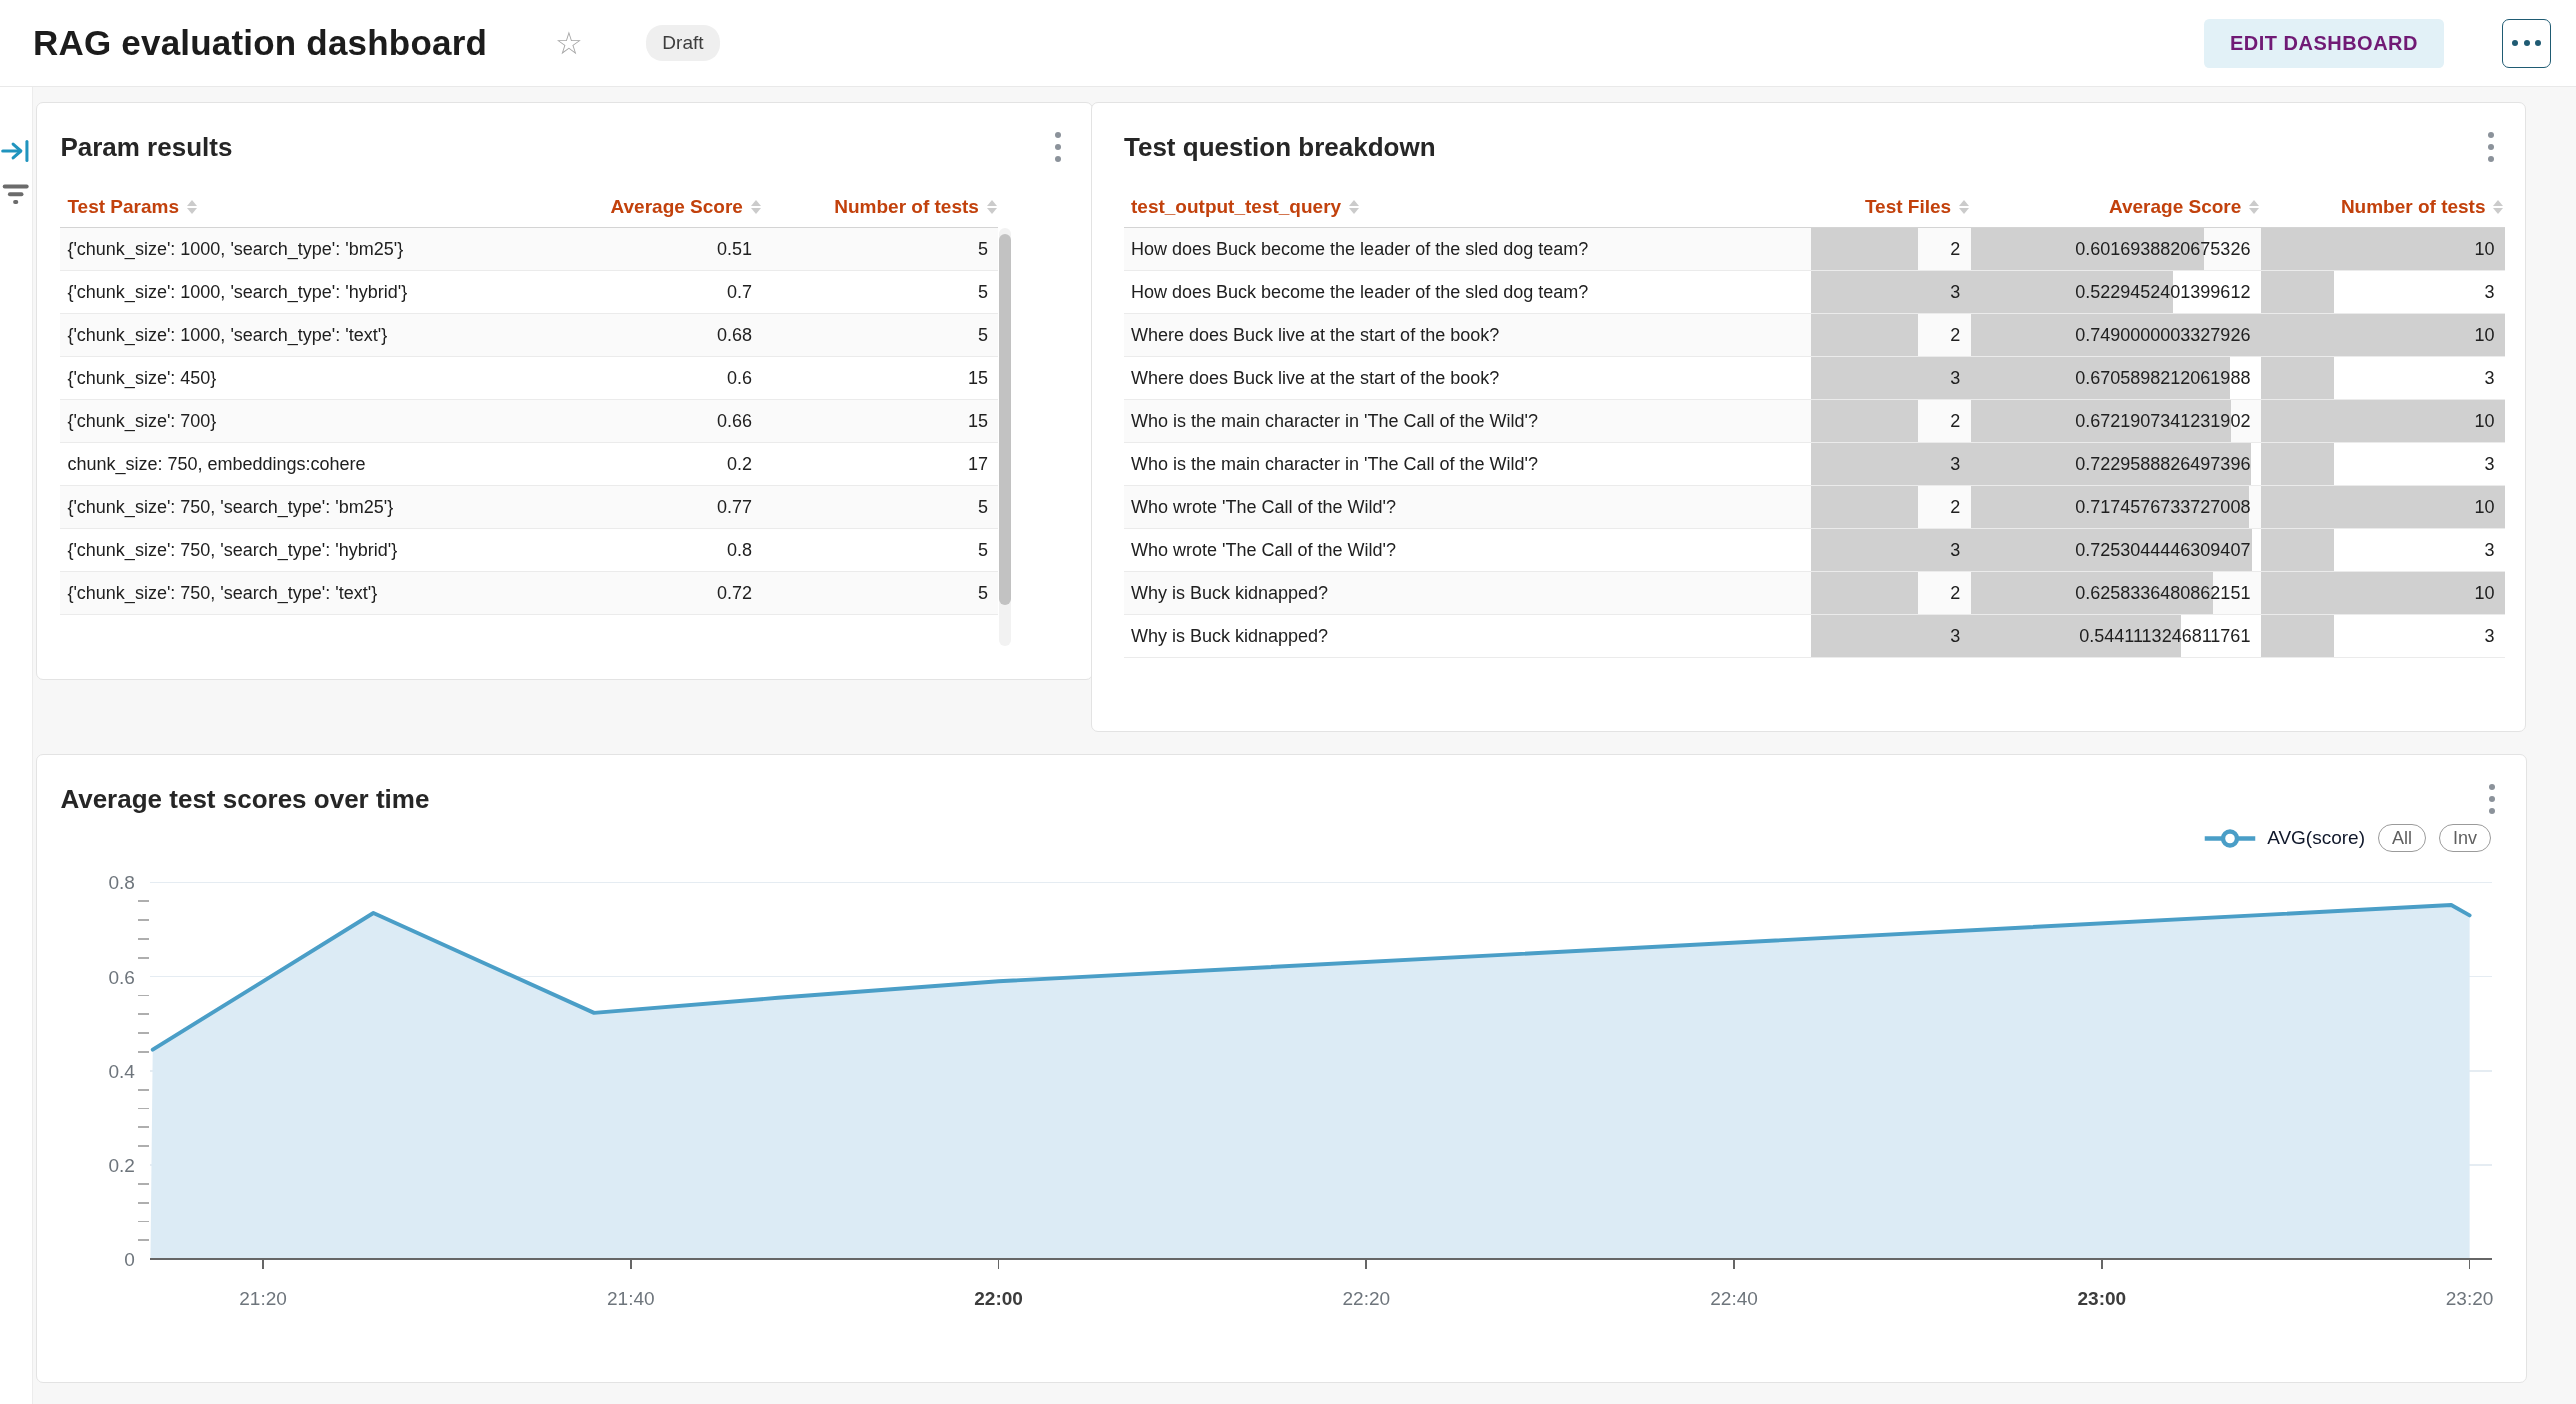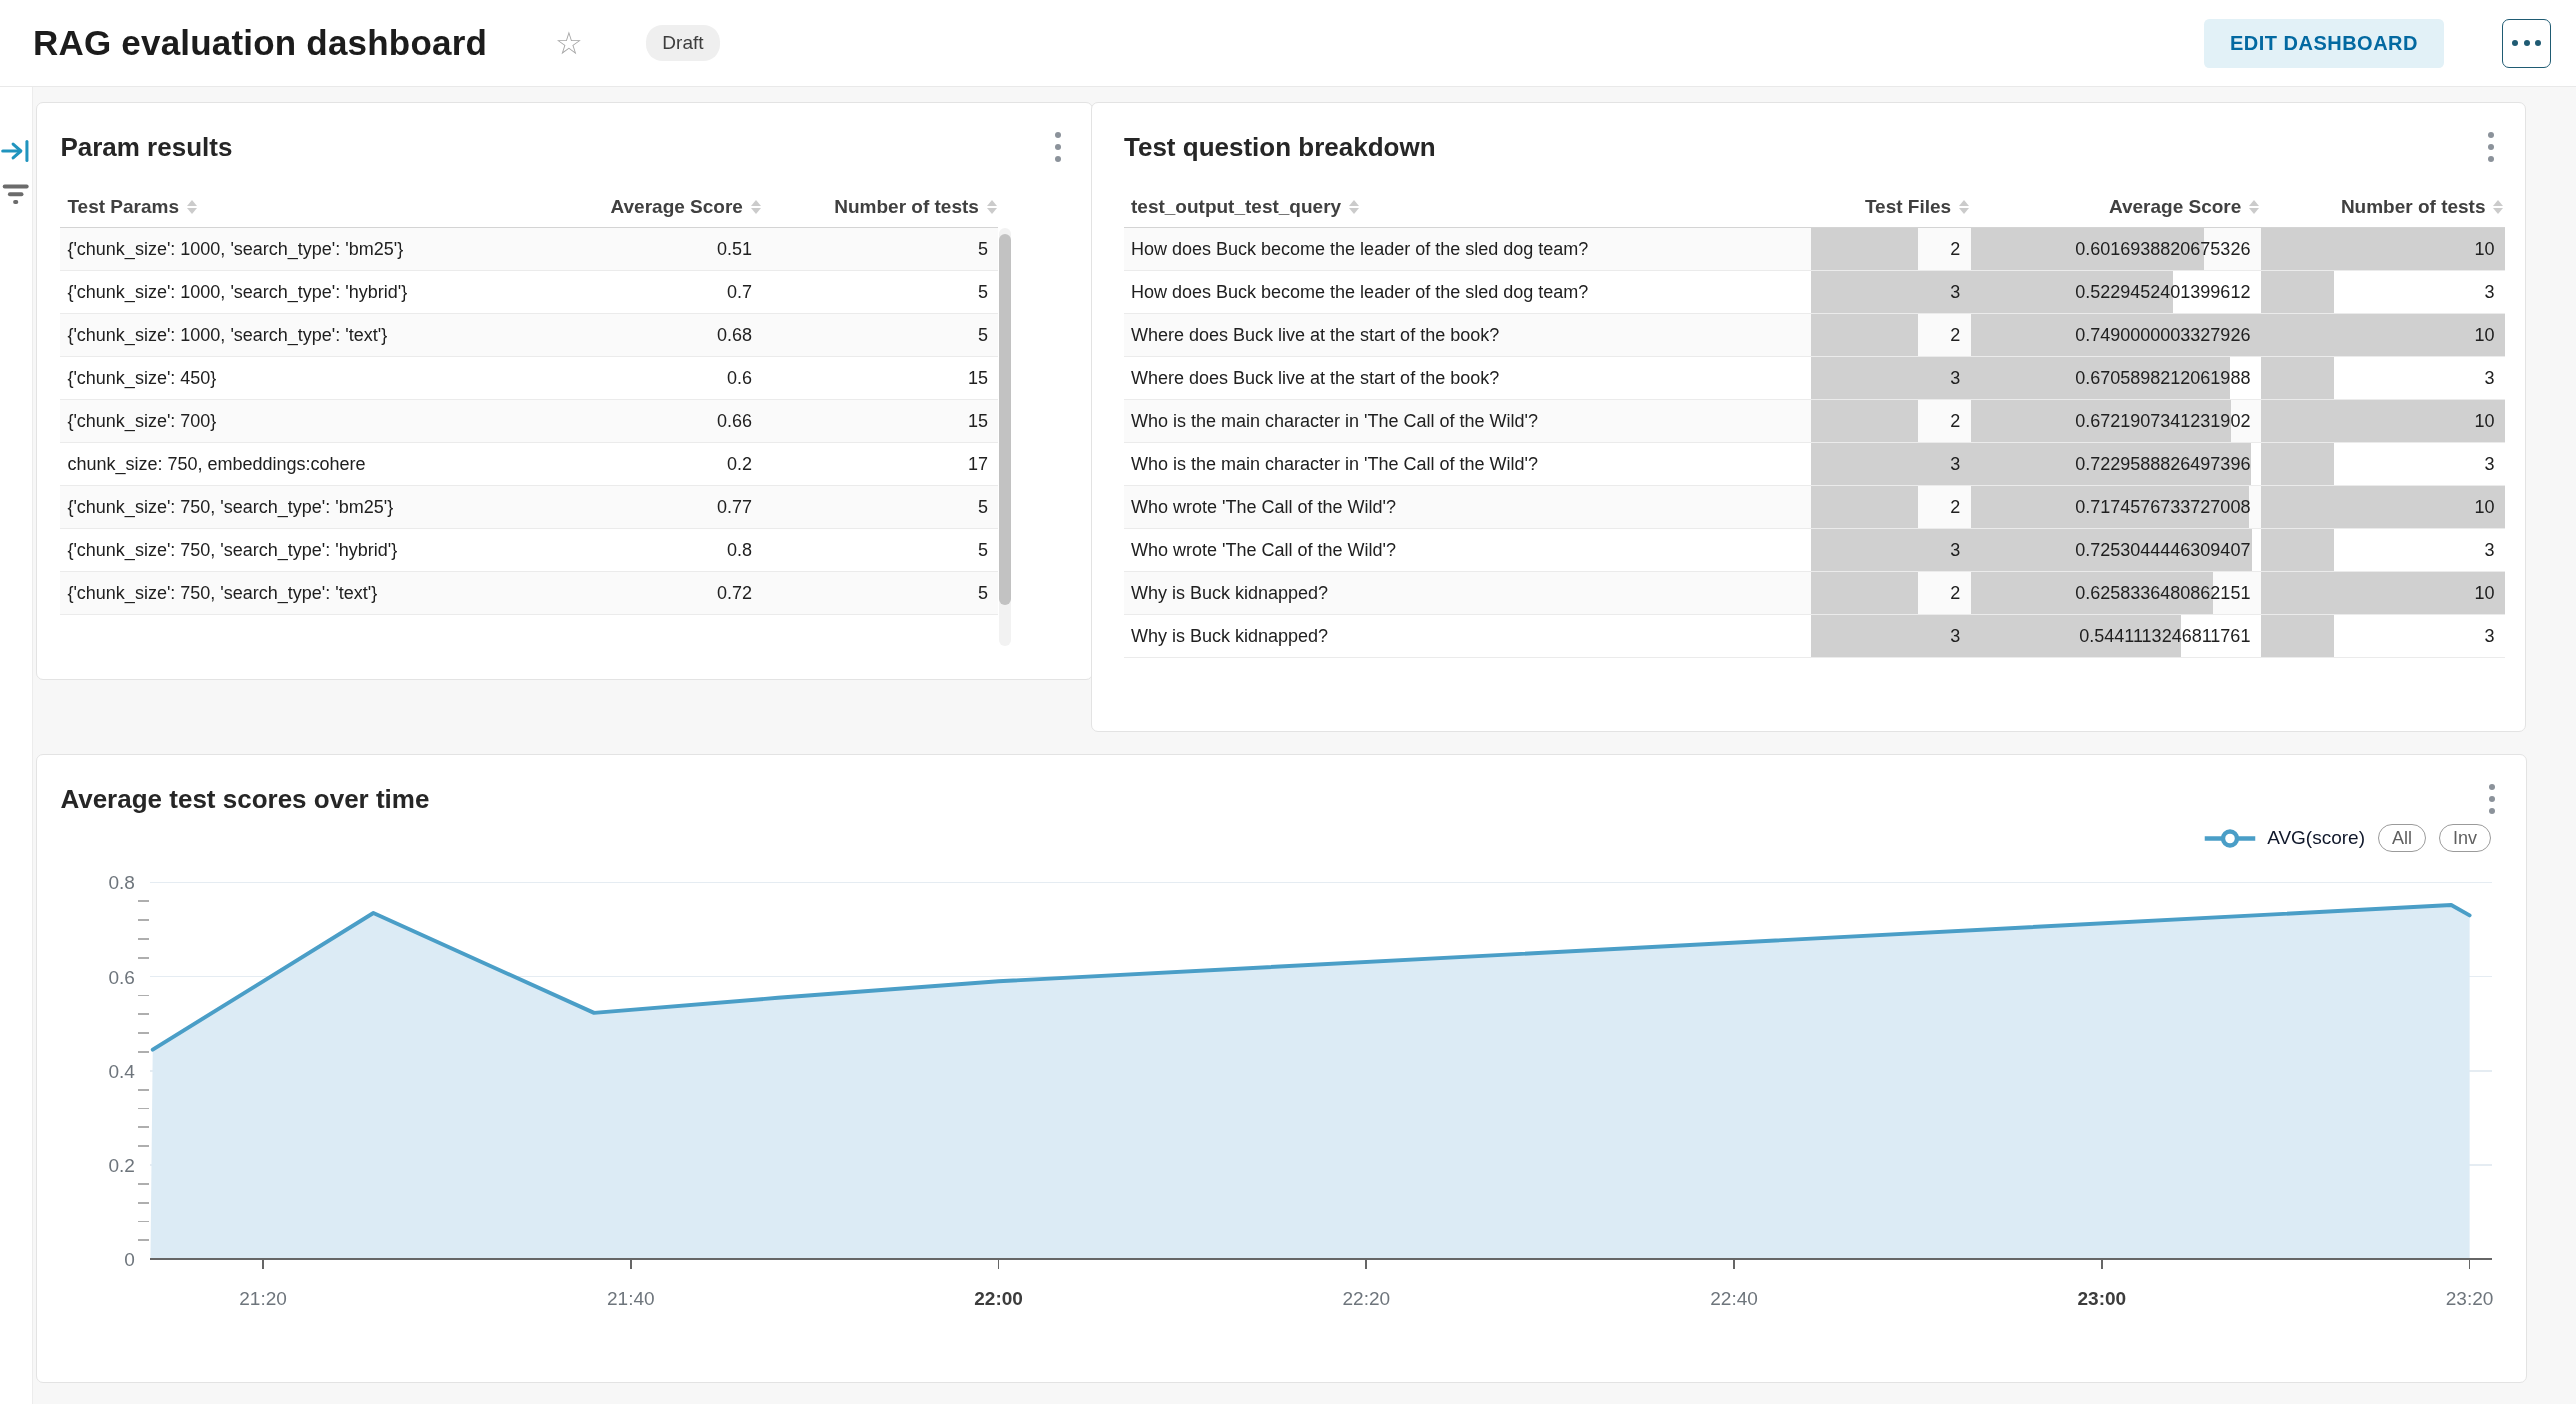--- a/index.html
+++ b/index.html
@@ -9,21 +9,21 @@
   
   .top-header{position:absolute;left:0;top:0;width:2576px;height:87px;background:#fff;
     border-bottom:0.9px solid #e9e9e9;display:flex;align-items:center;box-sizing:border-box;
     padding:0 25px 0 33px;gap:44px;}
   .page-title{font-size:35px;font-weight:700;color:#1c1c1c;margin:0;letter-spacing:0.2px;}
   .star{margin-left:24px;font-size:31px;color:#a6a6a6;line-height:1;cursor:pointer;
     font-family:"DejaVu Sans",sans-serif;}
   .badge{margin-left:19px;background:#efefef;color:#3d3d3d;font-size:19px;padding:7px 16.5px;
     border-radius:16.5px;}
   .spacer{flex:1;}
-  .edit-btn{background:#e2f1f7;color:#0369a1;border:none;font-weight:700;font-size:20px;
+  .edit-btn{background:#e2f1f7;color:#701a75;border:none;font-weight:700;font-size:20px;
     height:49px;padding:0 26px;border-radius:5.2px;letter-spacing:0.5px;cursor:pointer;
     font-family:"Liberation Sans",sans-serif;}
   .more-btn{width:49px;height:49px;margin-left:14px;background:#fff;border:1.7px solid #1f5b73;
     border-radius:7px;display:flex;align-items:center;justify-content:center;gap:5.2px;cursor:pointer;}
   .more-btn i{width:6px;height:6px;border-radius:50%;background:#1f5b73;}
 
   
   .left-rail{position:absolute;left:0;top:87px;width:33px;height:1318px;background:#fff;
     border-right:0.9px solid #ececec;display:flex;flex-direction:column;align-items:center;
     padding-top:48px;gap:12px;box-sizing:border-box;}
@@ -37,21 +37,21 @@
   .card h2{position:absolute;top:29.4px;left:23.4px;margin:0;font-size:26px;font-weight:700;color:#262626;}
   .card-breakdown h2{left:32px;}
   .kebab{position:absolute;top:24px;right:26px;display:flex;flex-direction:column;gap:6px;
     padding:5.2px;cursor:pointer;}
   .kebab i{width:6px;height:6px;border-radius:50%;background:#8b929a;}
 
   
   table.tbl{position:absolute;border-collapse:collapse;table-layout:fixed;font-size:18px;color:#202020;}
   .card-param table.tbl{left:23.4px;top:84px;width:937px;}
   .card-breakdown table.tbl{left:32px;top:84px;width:1381px;}
-  .tbl th{border-bottom:1.7px solid #d4d4d4;height:40px;padding:0;font-size:19px;color:#404040;font-weight:700;cursor:pointer;}
+  .tbl th{border-bottom:1.7px solid #d4d4d4;height:40px;padding:0;font-size:19px;color:#c2410c;font-weight:700;cursor:pointer;}
   .th-inner{display:flex;align-items:center;gap:7.8px;padding-left:7px;}
   .th-inner.right{justify-content:flex-end;padding-right:1.7px;}
   .sorter{display:flex;flex-direction:column;gap:2.6px;}
   .tri-up{width:0;height:0;border-left:5.2px solid transparent;border-right:5.2px solid transparent;
     border-bottom:6px solid #cbcbcb;}
   .tri-down{width:0;height:0;border-left:5.2px solid transparent;border-right:5.2px solid transparent;
     border-top:6px solid #cbcbcb;}
   .tbl td{height:42px;border-bottom:0.9px solid #ebebeb;padding:0 10.4px 0 7px;white-space:nowrap;
     overflow:hidden;}
   .tbl td.num{text-align:right;}

